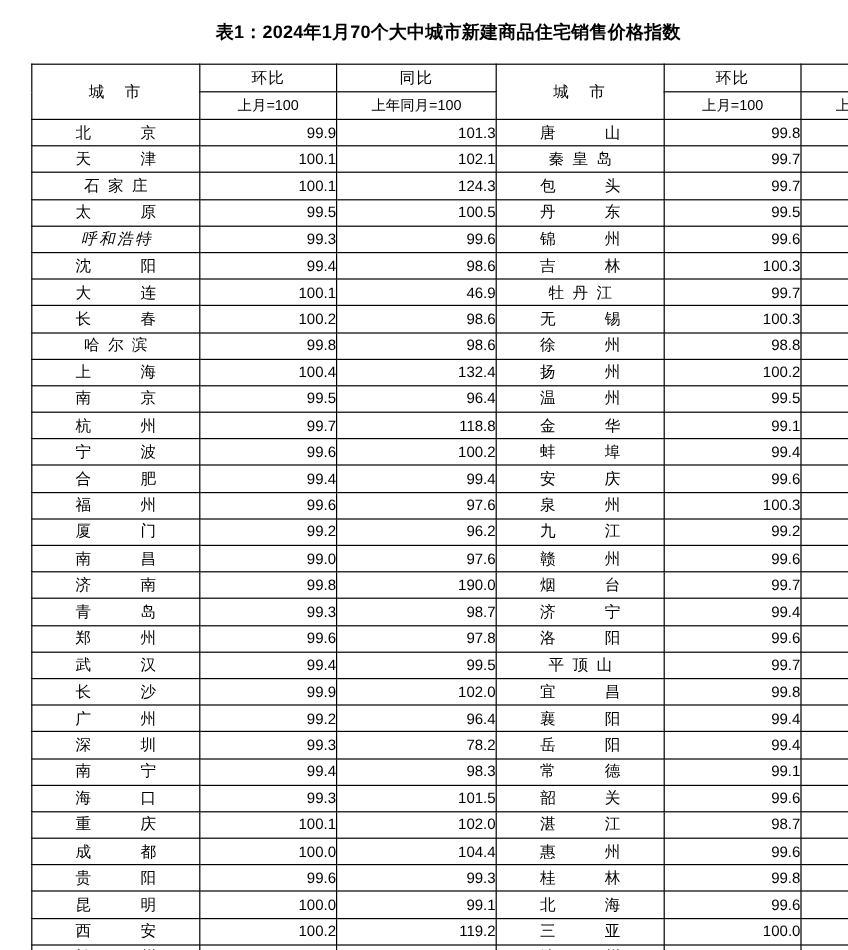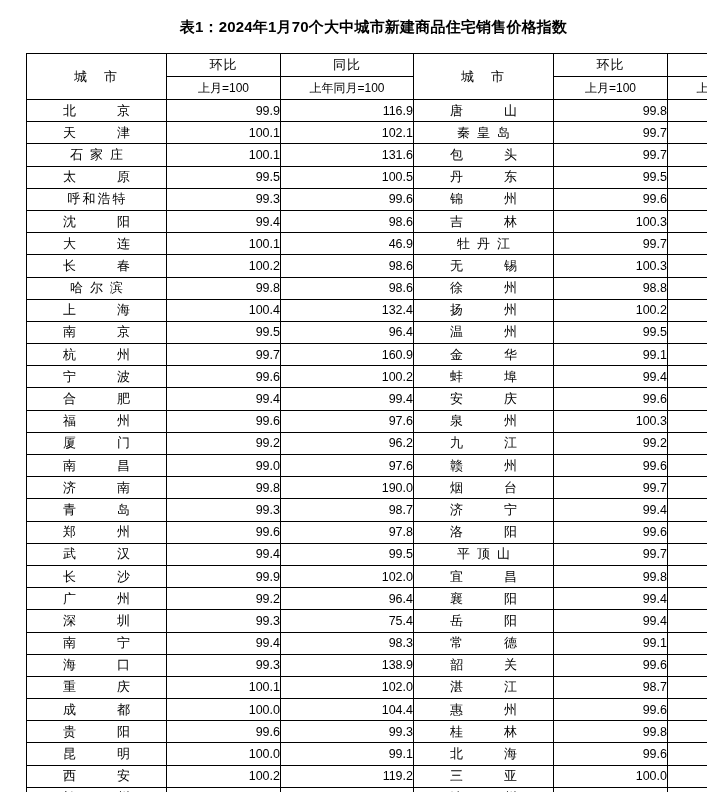--- a/index.html
+++ b/index.html
@@ -96,21 +96,21 @@
     padding-right: 18px;
     font-family: "Liberation Sans", "DejaVu Sans", sans-serif;
     font-size: 12.5px;
   }
   .city-name {
     display: inline-block;
   }
   
   .n2 { letter-spacing: 14px; padding-left: 14px; }
   .n3 { letter-spacing: 7px;  padding-left: 7px; text-align: right; }
-  .n4 { letter-spacing: 2px;  padding-left: 2px; }
+  .n4 { letter-spacing: 2px;  padding-left: 2px; font-style: italic; }
 </style>
 </head>
 <body>
 
 <div class="page">
 
   <div class="title">表1：2024年1月70个大中城市新建商品住宅销售价格指数</div>
 
   <div class="table-wrap">
     <table class="idx">
@@ -135,37 +135,37 @@
           <td class="hd-sub">上月=100</td>
           <td class="hd-sub">上年同月=100</td>
           <td class="hd-sub">上月=100</td>
           <td class="hd-sub">上年同月=100</td>
         </tr>
       </thead>
       <tbody id="tbody">
           <tr>
             <td class="city"><span class="city-name n2">北　京</span></td>
             <td class="num">99.9</td>
-            <td class="num">116.9</td>
+            <td class="num">101.3</td>
             <td class="city"><span class="city-name n2">唐　山</span></td>
             <td class="num">99.8</td>
             <td class="num">98.0</td>
           </tr>
           <tr>
             <td class="city"><span class="city-name n2">天　津</span></td>
             <td class="num">100.1</td>
             <td class="num">102.1</td>
             <td class="city"><span class="city-name n3">秦皇岛</span></td>
             <td class="num">99.7</td>
             <td class="num">97.0</td>
           </tr>
           <tr>
             <td class="city"><span class="city-name n3">石家庄</span></td>
             <td class="num">100.1</td>
-            <td class="num">131.6</td>
+            <td class="num">124.3</td>
             <td class="city"><span class="city-name n2">包　头</span></td>
             <td class="num">99.7</td>
             <td class="num">96.9</td>
           </tr>
           <tr>
             <td class="city"><span class="city-name n2">太　原</span></td>
             <td class="num">99.5</td>
             <td class="num">100.5</td>
             <td class="city"><span class="city-name n2">丹　东</span></td>
             <td class="num">99.5</td>
@@ -223,21 +223,21 @@
             <td class="city"><span class="city-name n2">南　京</span></td>
             <td class="num">99.5</td>
             <td class="num">96.4</td>
             <td class="city"><span class="city-name n2">温　州</span></td>
             <td class="num">99.5</td>
             <td class="num">97.5</td>
           </tr>
           <tr>
             <td class="city"><span class="city-name n2">杭　州</span></td>
             <td class="num">99.7</td>
-            <td class="num">160.9</td>
+            <td class="num">118.8</td>
             <td class="city"><span class="city-name n2">金　华</span></td>
             <td class="num">99.1</td>
             <td class="num">95.4</td>
           </tr>
           <tr>
             <td class="city"><span class="city-name n2">宁　波</span></td>
             <td class="num">99.6</td>
             <td class="num">100.2</td>
             <td class="city"><span class="city-name n2">蚌　埠</span></td>
             <td class="num">99.4</td>
@@ -319,37 +319,37 @@
             <td class="city"><span class="city-name n2">广　州</span></td>
             <td class="num">99.2</td>
             <td class="num">96.4</td>
             <td class="city"><span class="city-name n2">襄　阳</span></td>
             <td class="num">99.4</td>
             <td class="num">98.3</td>
           </tr>
           <tr>
             <td class="city"><span class="city-name n2">深　圳</span></td>
             <td class="num">99.3</td>
-            <td class="num">75.4</td>
+            <td class="num">78.2</td>
             <td class="city"><span class="city-name n2">岳　阳</span></td>
             <td class="num">99.4</td>
             <td class="num">97.1</td>
           </tr>
           <tr>
             <td class="city"><span class="city-name n2">南　宁</span></td>
             <td class="num">99.4</td>
             <td class="num">98.3</td>
             <td class="city"><span class="city-name n2">常　德</span></td>
             <td class="num">99.1</td>
             <td class="num">97.3</td>
           </tr>
           <tr>
             <td class="city"><span class="city-name n2">海　口</span></td>
             <td class="num">99.3</td>
-            <td class="num">138.9</td>
+            <td class="num">101.5</td>
             <td class="city"><span class="city-name n2">韶　关</span></td>
             <td class="num">99.6</td>
             <td class="num">97.3</td>
           </tr>
           <tr>
             <td class="city"><span class="city-name n2">重　庆</span></td>
             <td class="num">100.1</td>
             <td class="num">102.0</td>
             <td class="city"><span class="city-name n2">湛　江</span></td>
             <td class="num">98.7</td>

